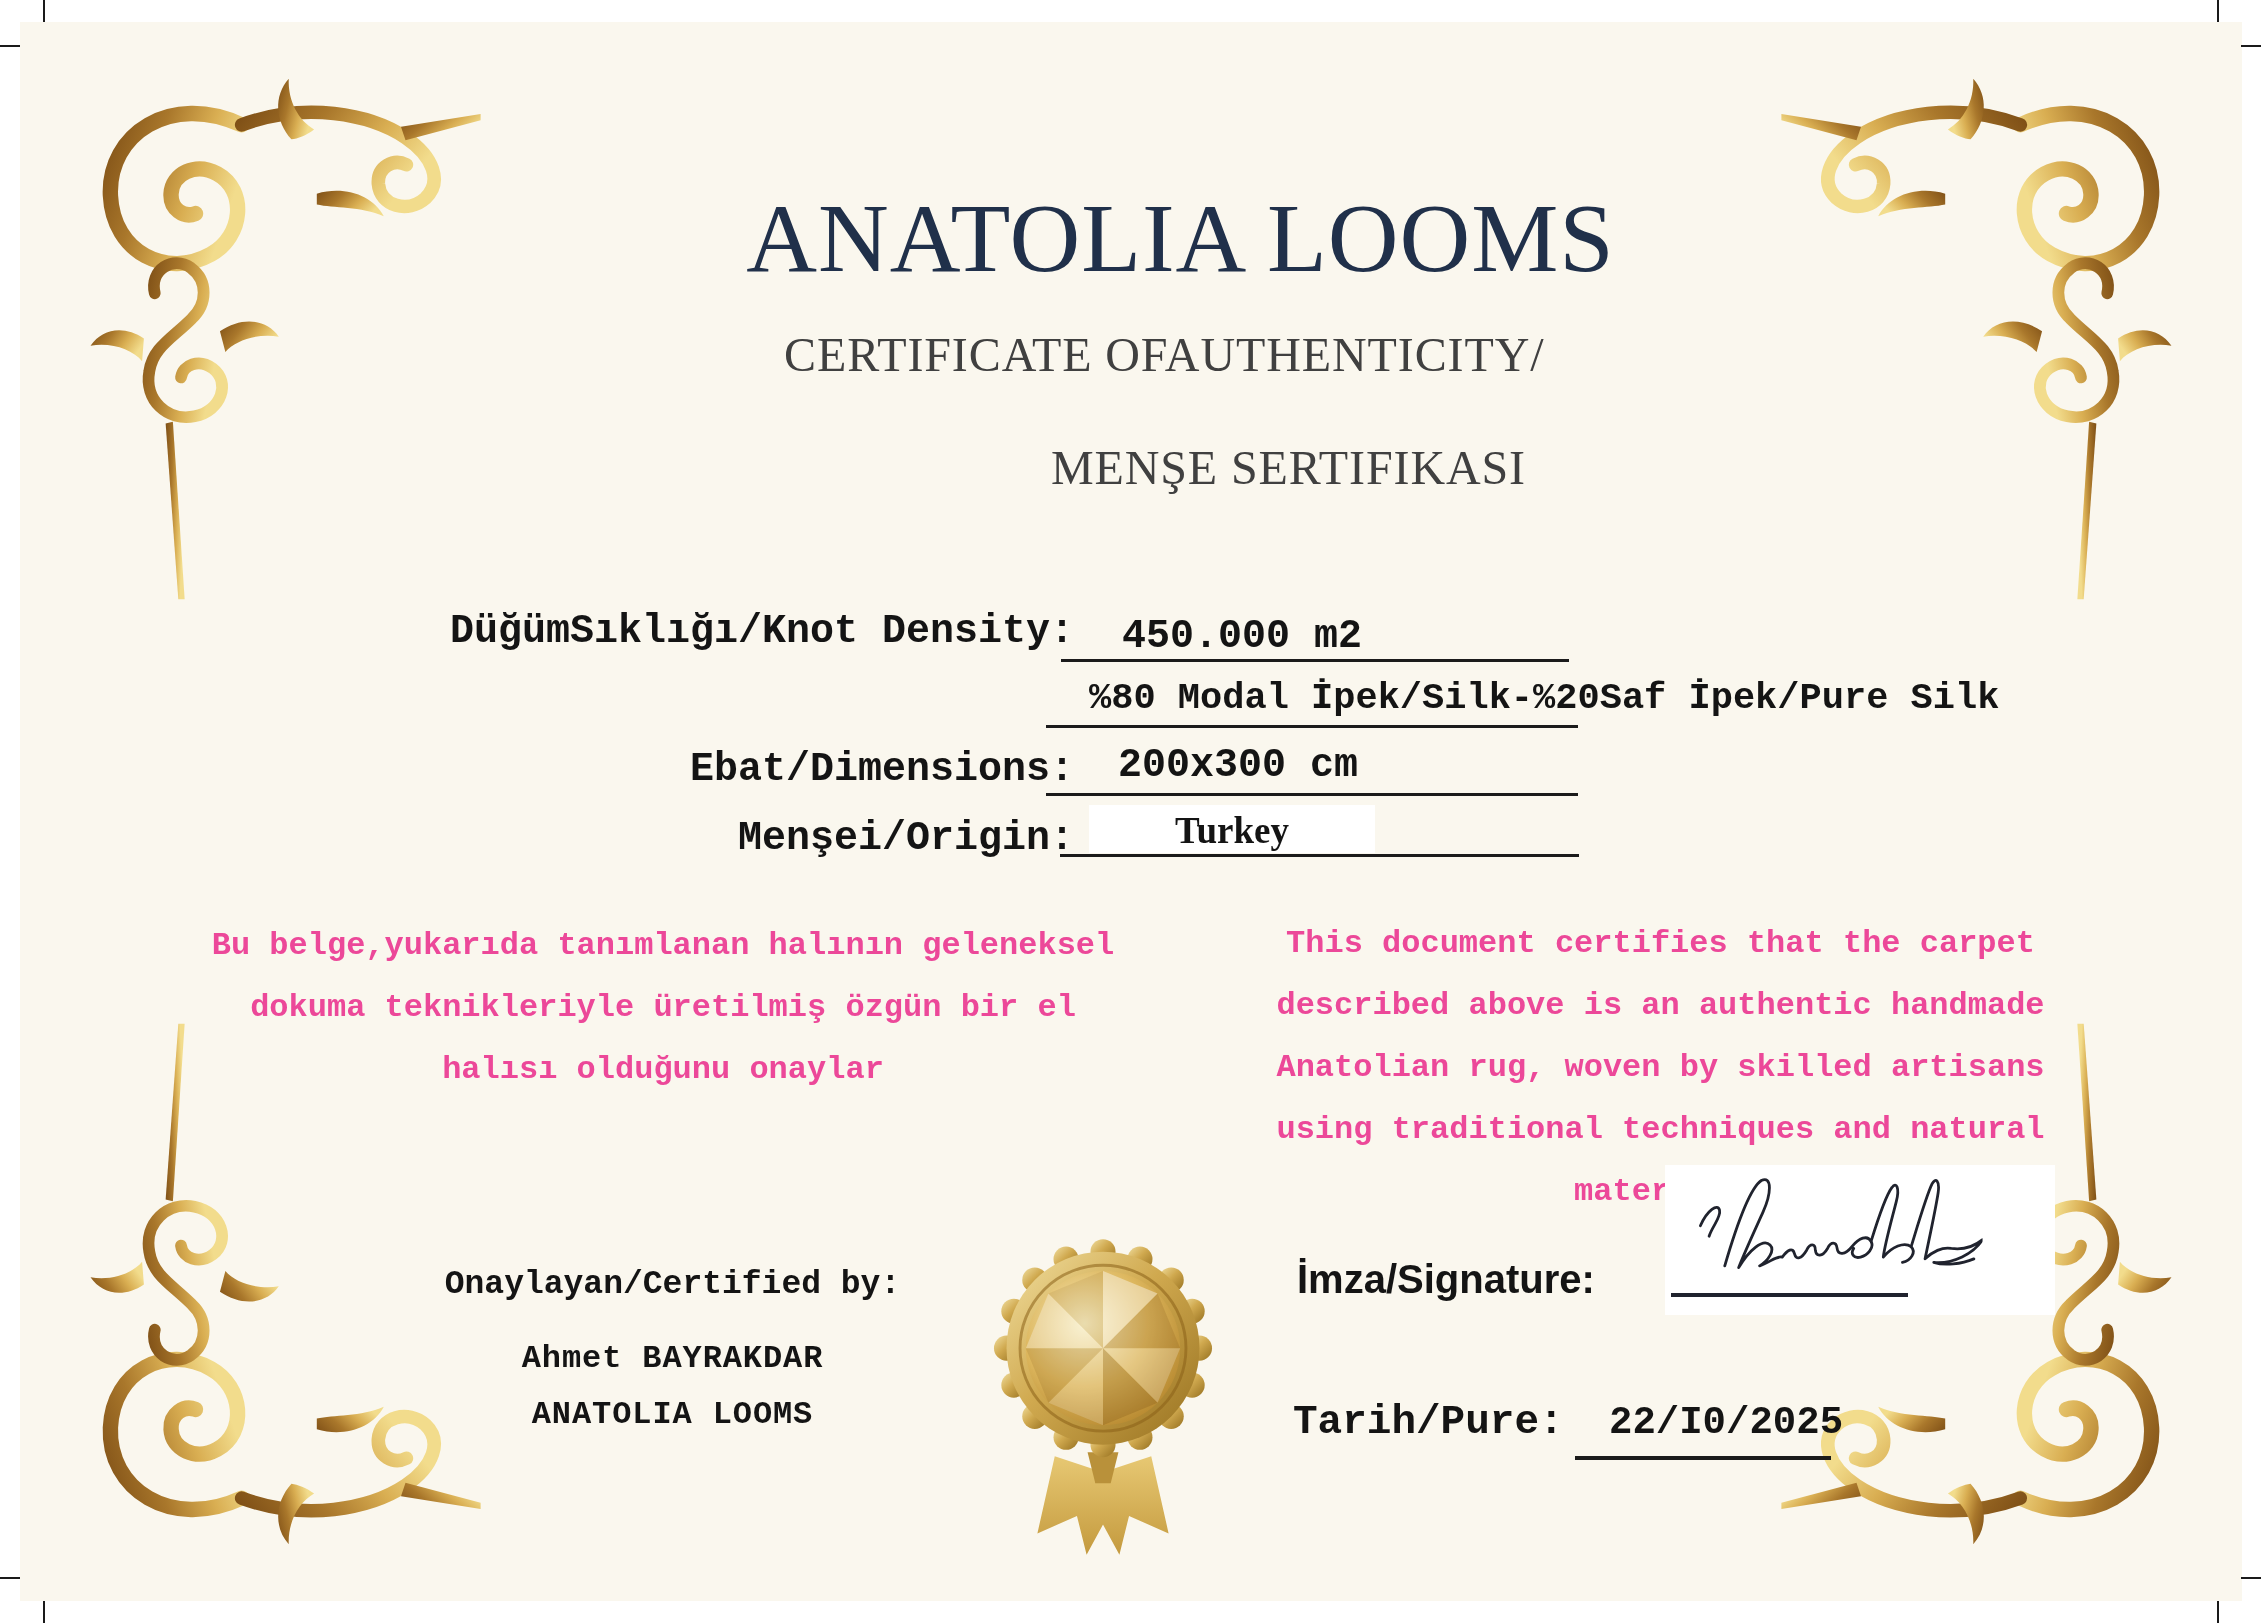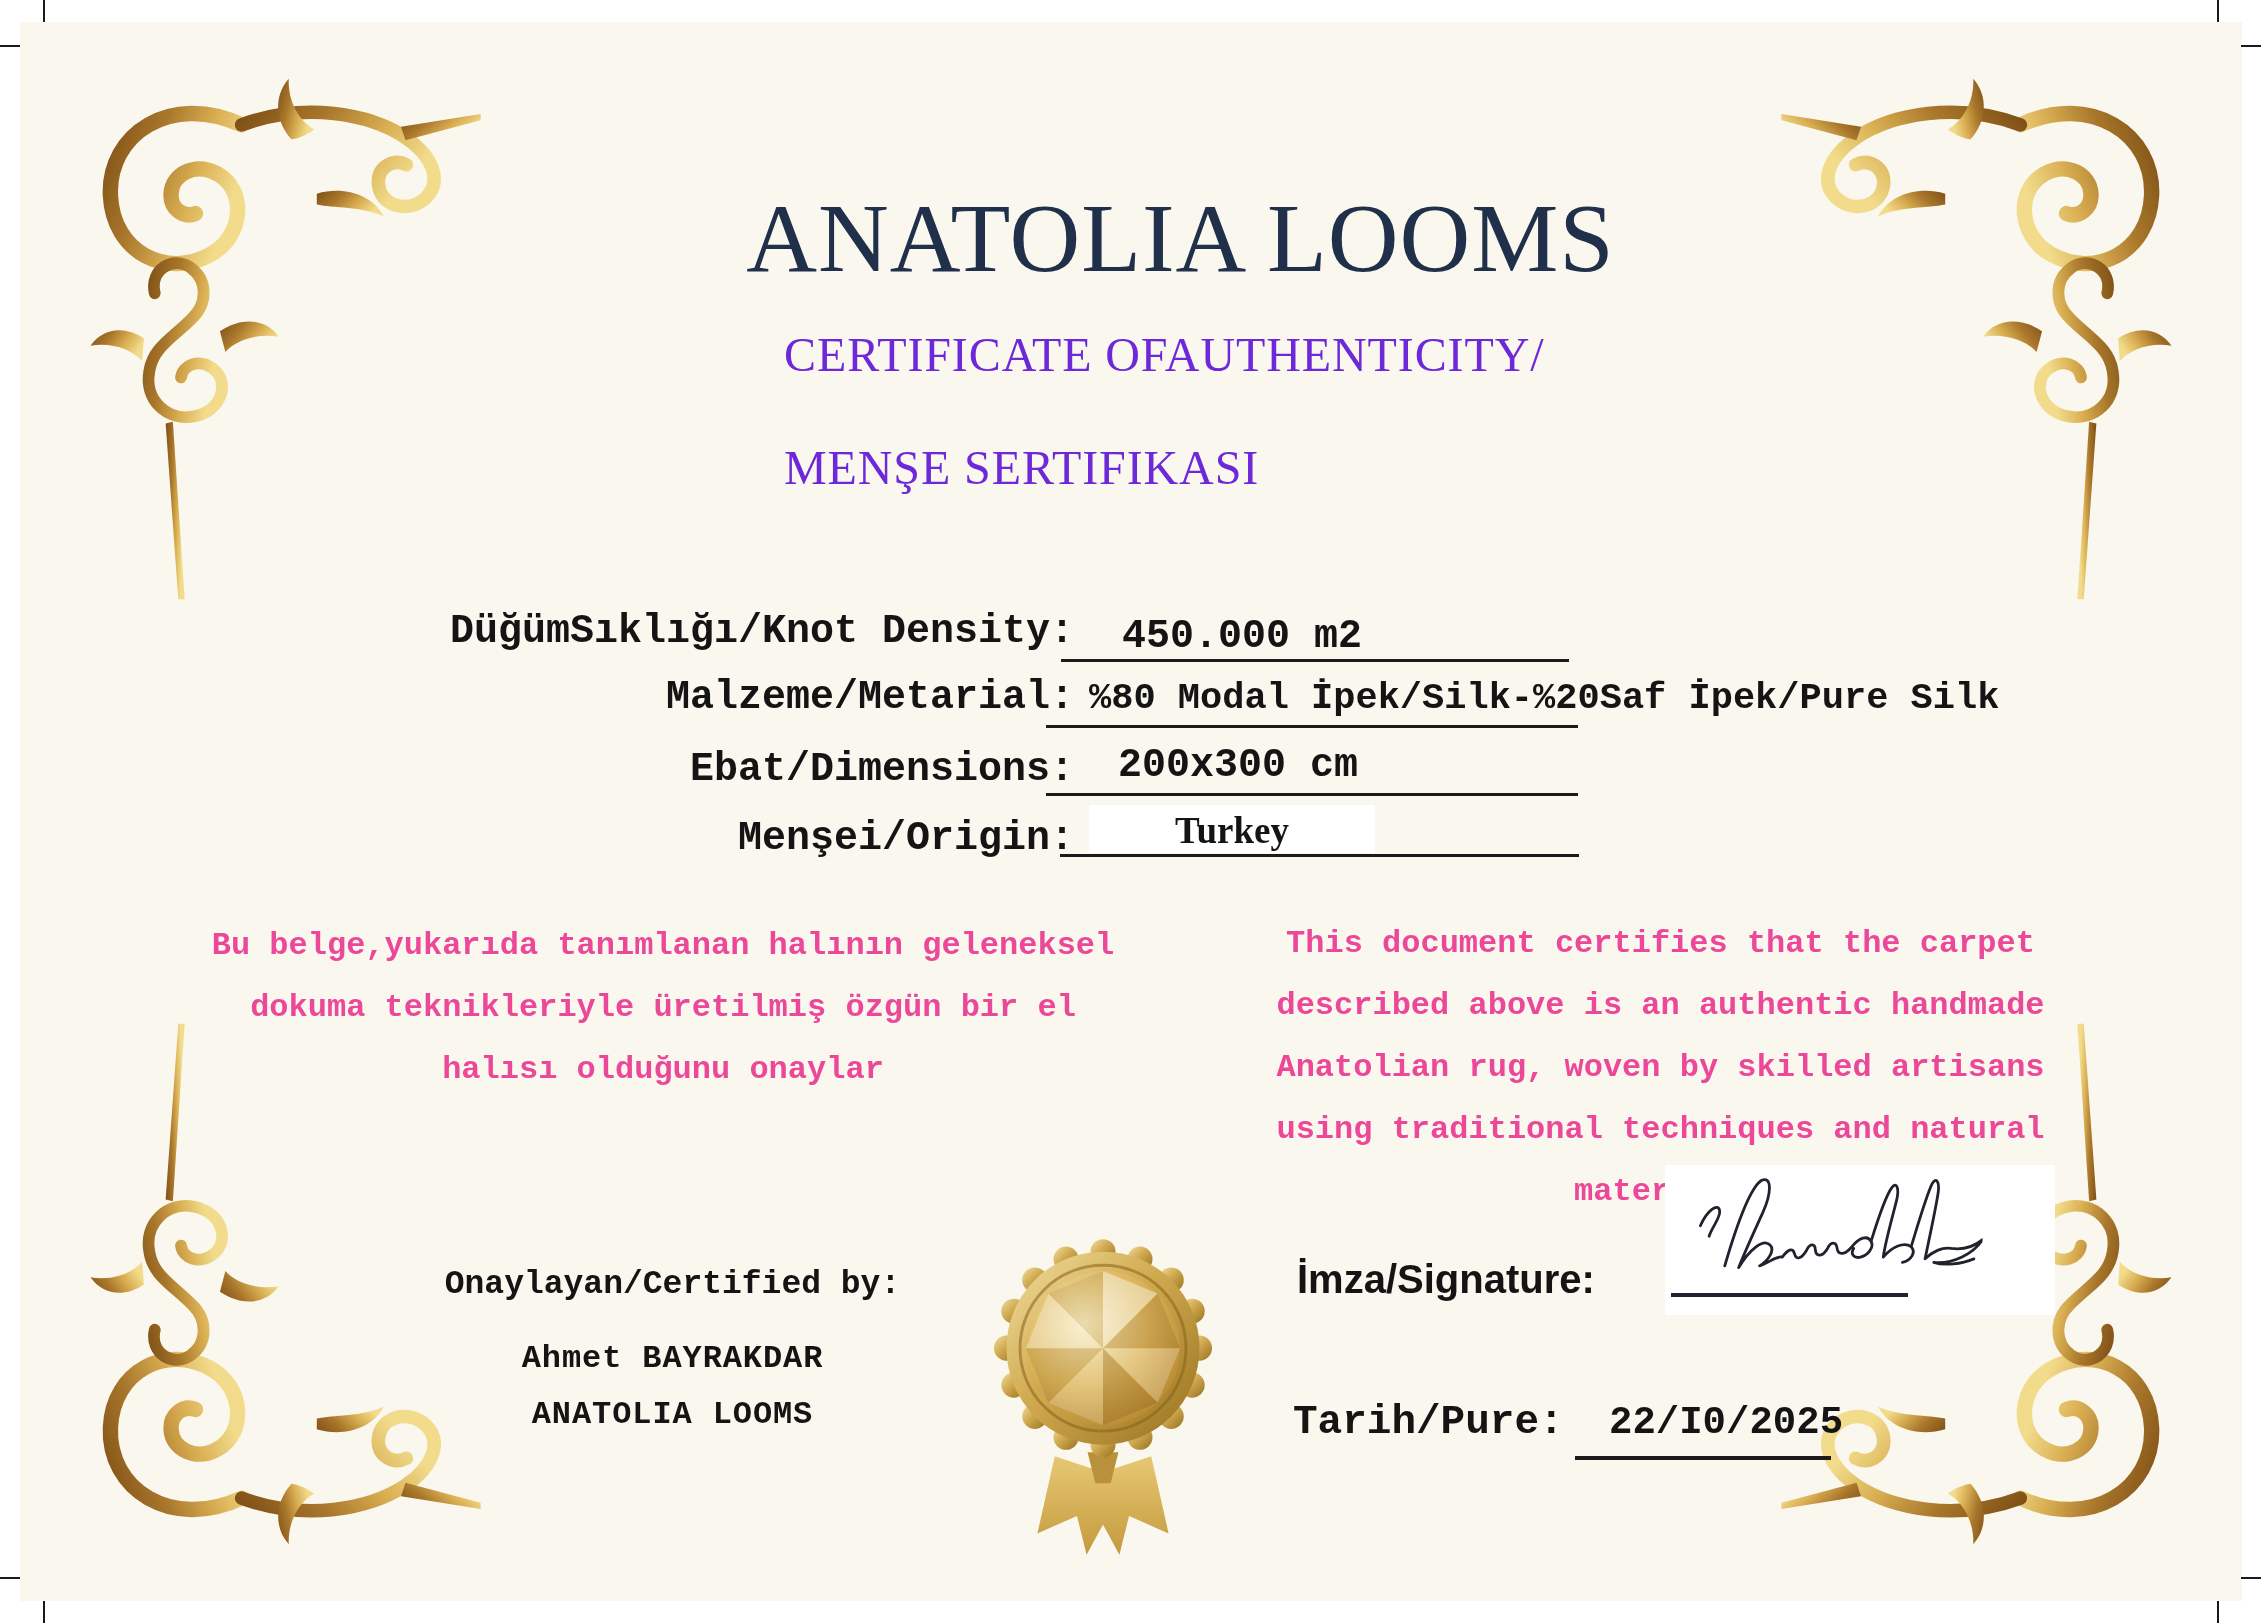--- a/index.html
+++ b/index.html
@@ -10,22 +10,22 @@
   .crop{position:absolute;background:#1a1a1a;}
   
   .corner{position:absolute;width:399px;height:525px;}
   .corner.tr{transform:scaleX(-1);}
   .corner.bl{transform:scaleY(-1);}
   .corner.br{transform:scale(-1,-1);}
   
   .brand{position:absolute;left:742px;top:182px;width:877px;text-align:center;
          font-family:"Liberation Serif",serif;font-weight:500;font-size:98px;
          color:#20304a;letter-spacing:0.9px;white-space:nowrap;}
-  .subtitle{position:absolute;left:784px;width:742px;text-align:left;
-         font-family:"Liberation Serif",serif;font-size:48px;color:#6d28d9;
+  .subtitle{position:absolute;left:784px;width:742px;text-align:right;
+         font-family:"Liberation Serif",serif;font-size:48px;color:#404040;
          letter-spacing:0.9px;white-space:nowrap;}
   .sub1{top:327px;}
   .sub2{top:440px;}
   .certno{position:absolute;left:1603px;top:327px;width:427px;text-align:center;
          font-family:"Liberation Mono","DejaVu Sans Mono",monospace;font-weight:bold;
          font-size:25px;color:#141414;line-height:48px;}
   
   .f-label{position:absolute;right:1187px;white-space:nowrap;text-align:right;
          font-family:"Liberation Mono","DejaVu Sans Mono",monospace;font-weight:bold;
          font-size:40px;color:#141414;}
@@ -188,21 +188,20 @@
 
   <div class="brand">ANATOLIA LOOMS</div>
   <div class="subtitle sub1">CERTIFICATE OFAUTHENTICITY/</div>
   <div class="subtitle sub2">MENŞE SERTIFIKASI</div>
 
 
   <div class="f-label" style="top:609px">DüğümSıklığı/Knot Density:</div>
   <div class="f-value" style="left:1122px;top:614px">450.000 m2</div>
   <div class="f-line" style="left:1061px;top:659px;width:508px"></div>
 
-  <div class="f-label" style="top:675px">Malzeme/Metarial:</div>
   <div class="f-value" style="left:1089px;top:677px;font-size:37px">%80 Modal İpek/Silk-%20Saf İpek/Pure Silk</div>
   <div class="f-line" style="left:1046px;top:725px;width:532px"></div>
 
   <div class="f-label" style="top:747px">Ebat/Dimensions:</div>
   <div class="f-value" style="left:1118px;top:743px">200x300 cm</div>
   <div class="f-line" style="left:1046px;top:793px;width:532px"></div>
 
   <div class="f-label" style="top:816px">Menşei/Origin:</div>
   <div class="origin-box"></div>
   <div class="origin-val">Turkey</div>

